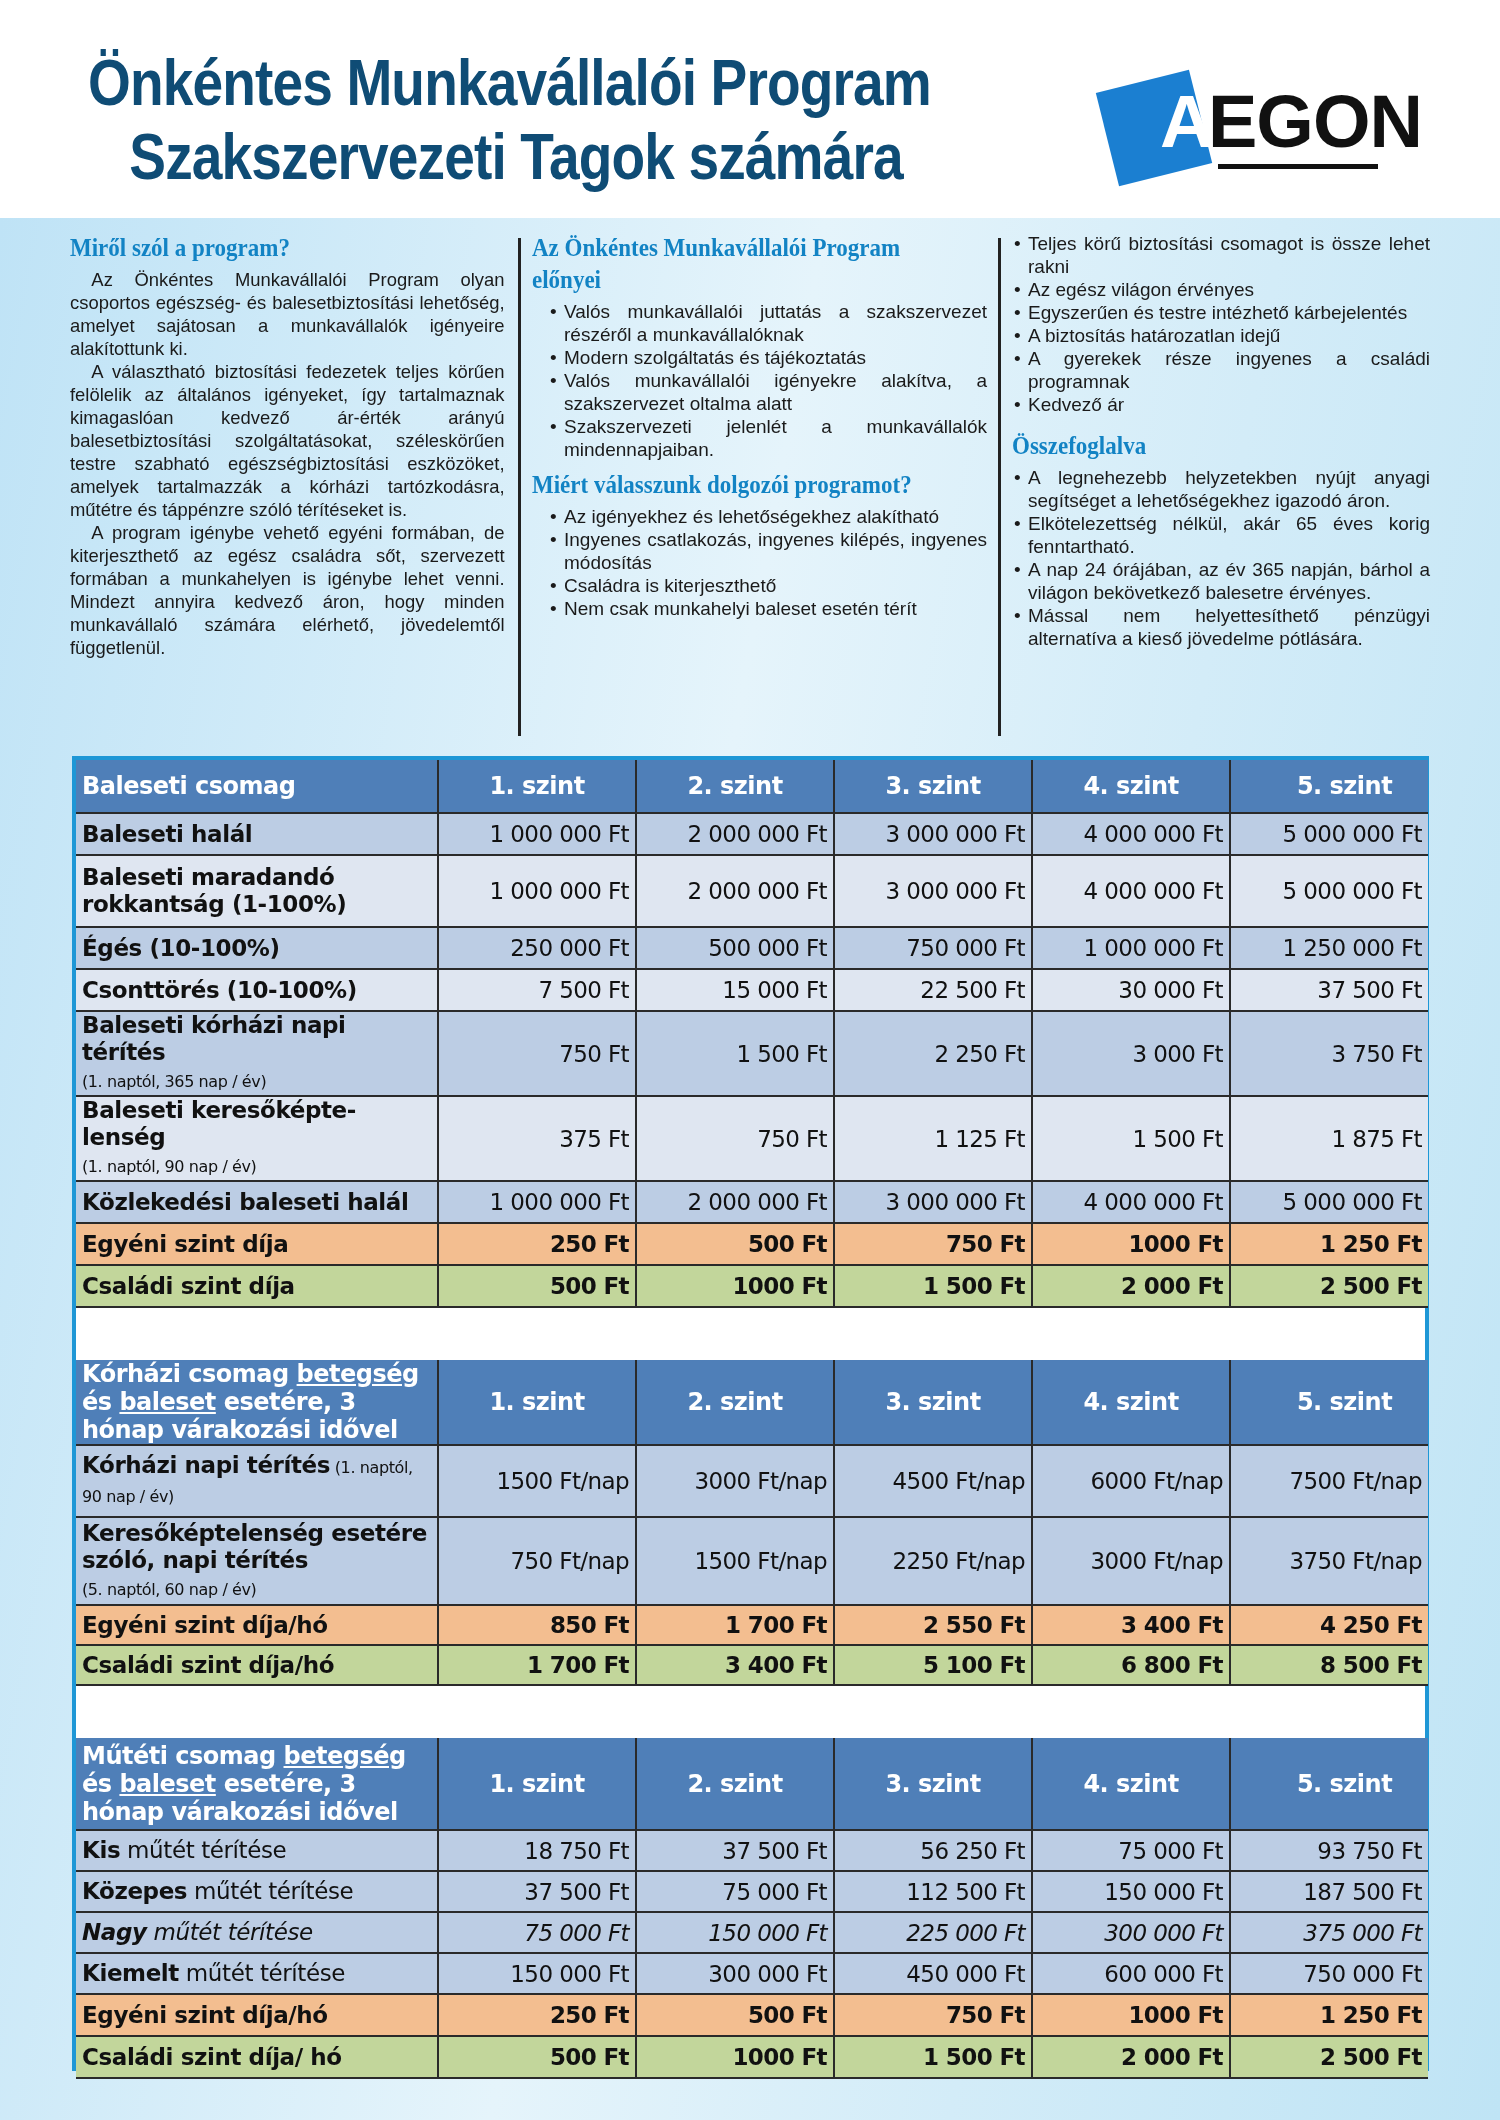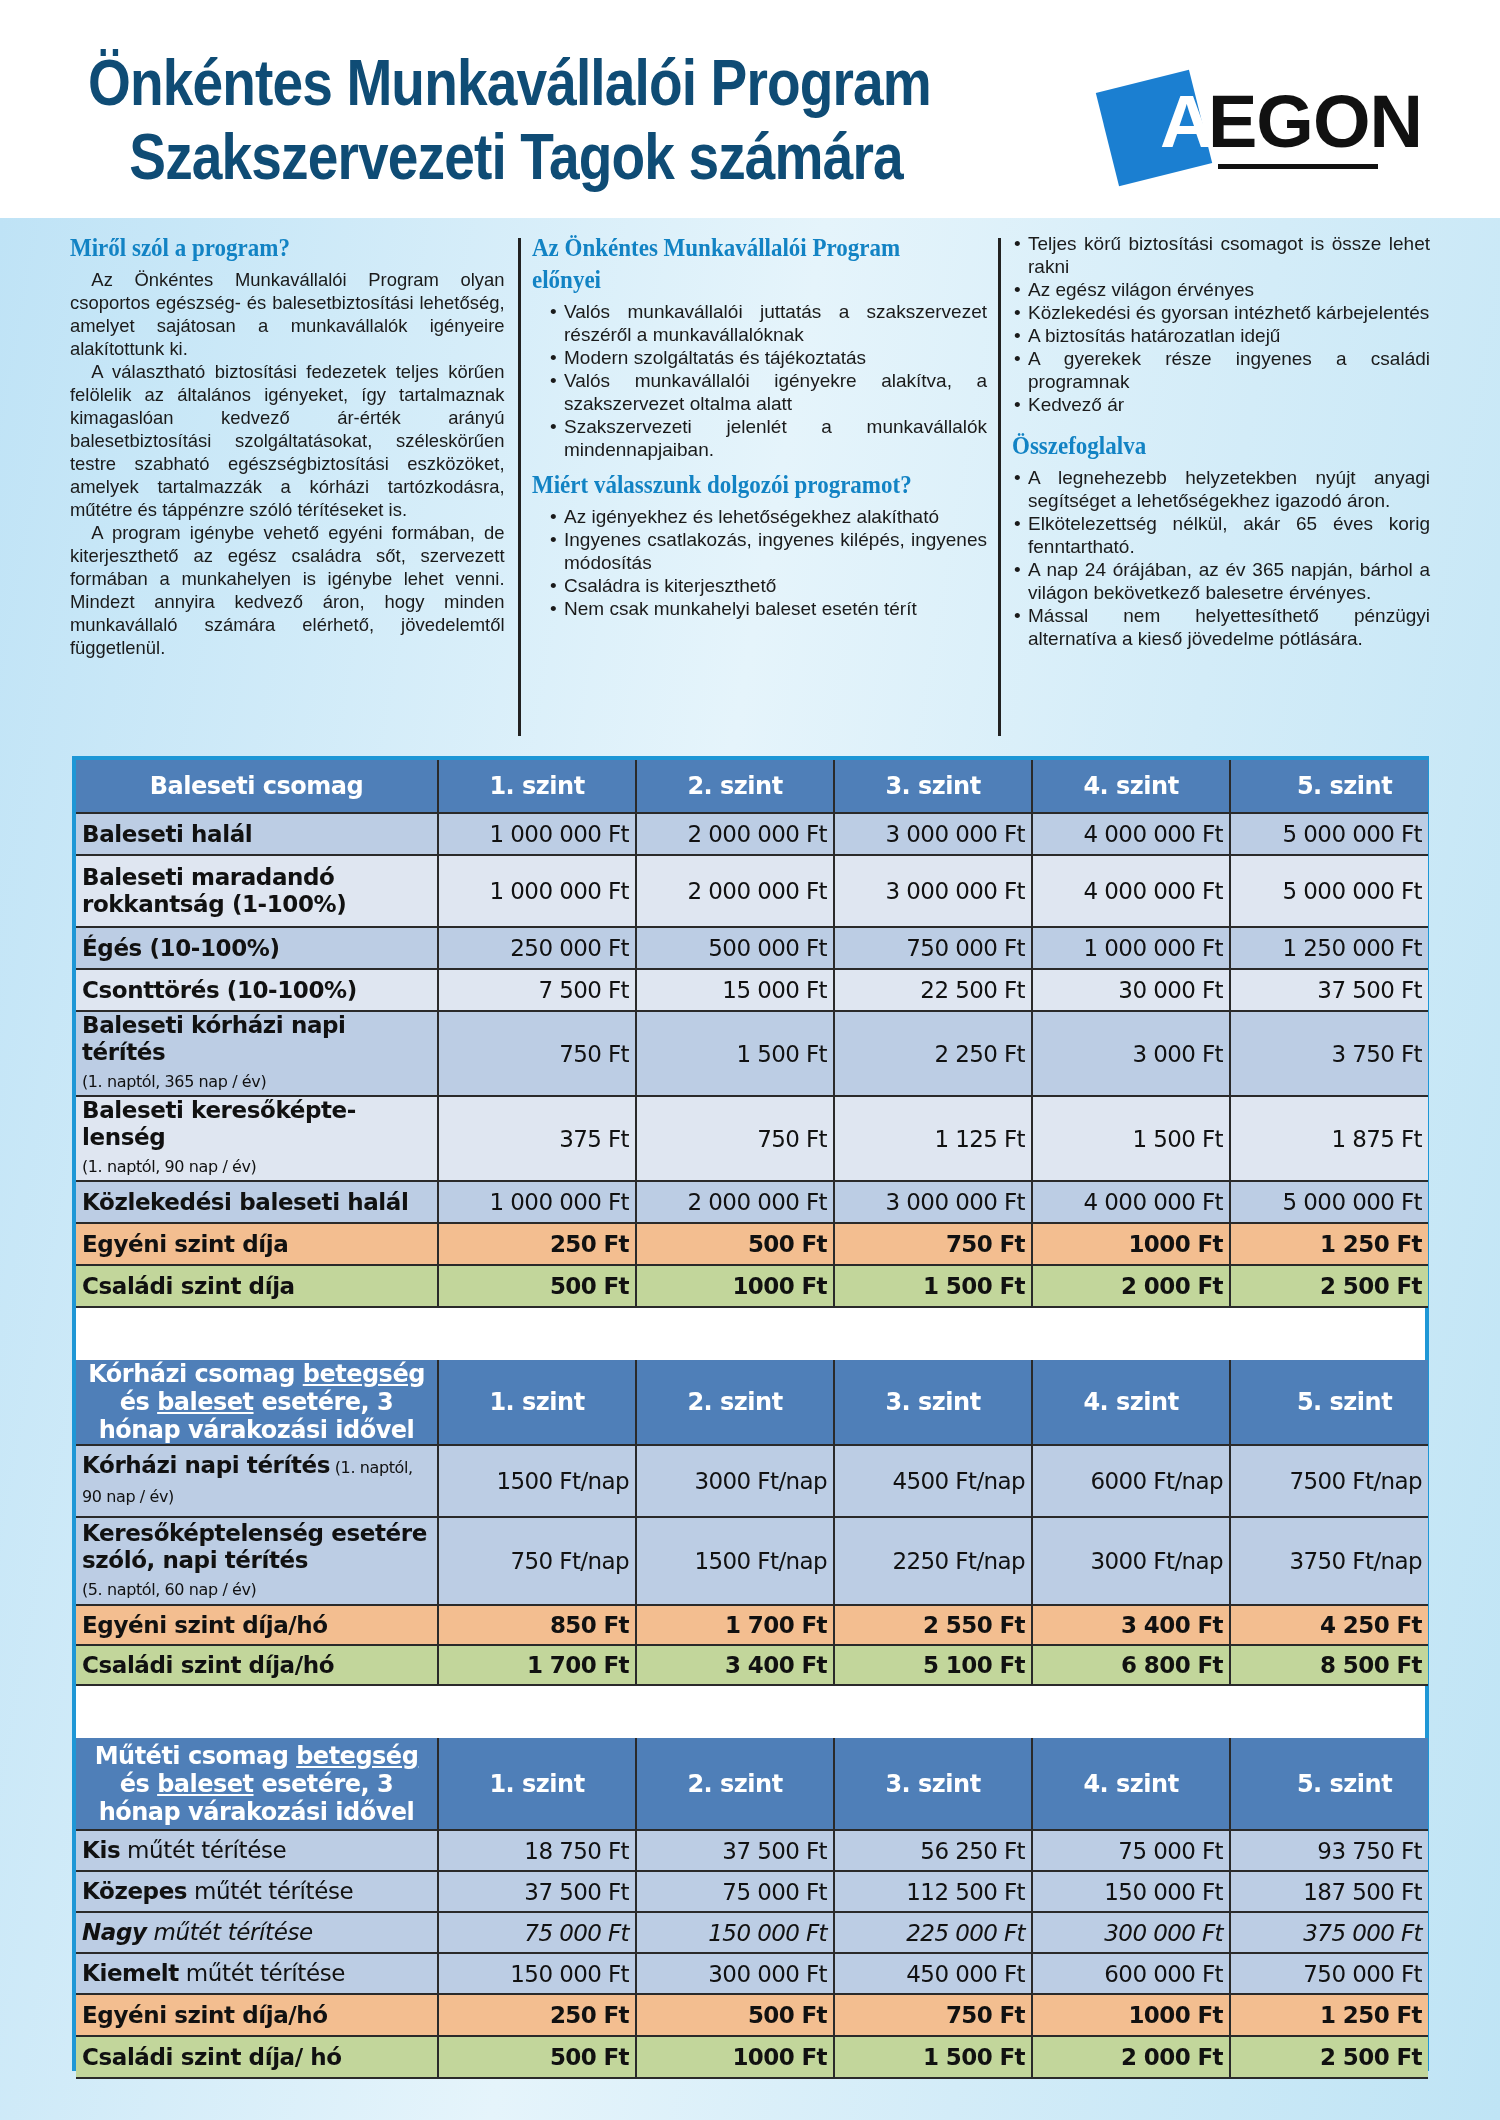--- a/index.html
+++ b/index.html
@@ -91,21 +91,21 @@
   table.pkg th, table.pkg td {
     border: 2px solid #2a2a2a; padding: 0 6px;
   }
   table.pkg tr:first-child th { border-top: none; }
   table.pkg th:first-child, table.pkg td:first-child { border-left: none; }
   table.pkg th:last-child, table.pkg td:last-child { border-right: none; padding-left: 36px; }
   table.pkg th {
     background: #4f7fb8; color: #ffffff; font-size: 24px; font-weight: bold;
     text-align: center; letter-spacing: -0.5px;
   }
-  table.pkg th.lead { text-align: center; }
+  table.pkg th.lead { text-align: left; }
   th.lead u { text-decoration: underline; }
   table.pkg td {
     font-size: 23px; color: #111; text-align: right; letter-spacing: -0.6px;
     white-space: nowrap;
   }
   table.pkg td.lbl { text-align: left; font-weight: bold; white-space: normal; line-height: 27px; letter-spacing: -0.4px; }
   table.pkg td.lbl .small { font-weight: normal; font-size: 16px; }
   table.pkg td.lbl .reg { font-weight: normal; }
   tr.dark td { background: #bccde4; }
   tr.light td { background: #dfe6f1; }
@@ -153,21 +153,21 @@
       <li>Ingyenes csatlakozás, ingyenes kilépés, ingyenes módosítás</li>
       <li>Családra is kiterjeszthető</li>
       <li>Nem csak munkahelyi baleset esetén térít</li>
     </ul>
   </div>
   <div class="vline v2"></div>
   <div class="col col3">
     <ul class="bul">
       <li>Teljes körű biztosítási csomagot is össze lehet rakni</li>
       <li>Az egész világon érvényes</li>
-      <li>Közlekedési és gyorsan intézhető kárbejelentés</li>
+      <li>Egyszerűen és testre intézhető kárbejelentés</li>
       <li>A biztosítás határozatlan idejű</li>
       <li>A gyerekek része ingyenes a családi programnak</li>
       <li>Kedvező ár</li>
     </ul>
     <h2 class="sect" style="margin-top:14px">Összefoglalva</h2>
     <ul class="bul">
       <li>A legnehezebb helyzetekben nyújt anyagi segítséget a lehetőségekhez igazodó áron.</li>
       <li>Elkötelezettség nélkül, akár 65 éves korig fenntartható.</li>
       <li>A nap 24 órájában, az év 365 napján, bárhol a világon bekövetkező balesetre érvényes.</li>
       <li>Mással nem helyettesíthető pénzügyi alternatíva a kieső jövedelme pótlására.</li>

